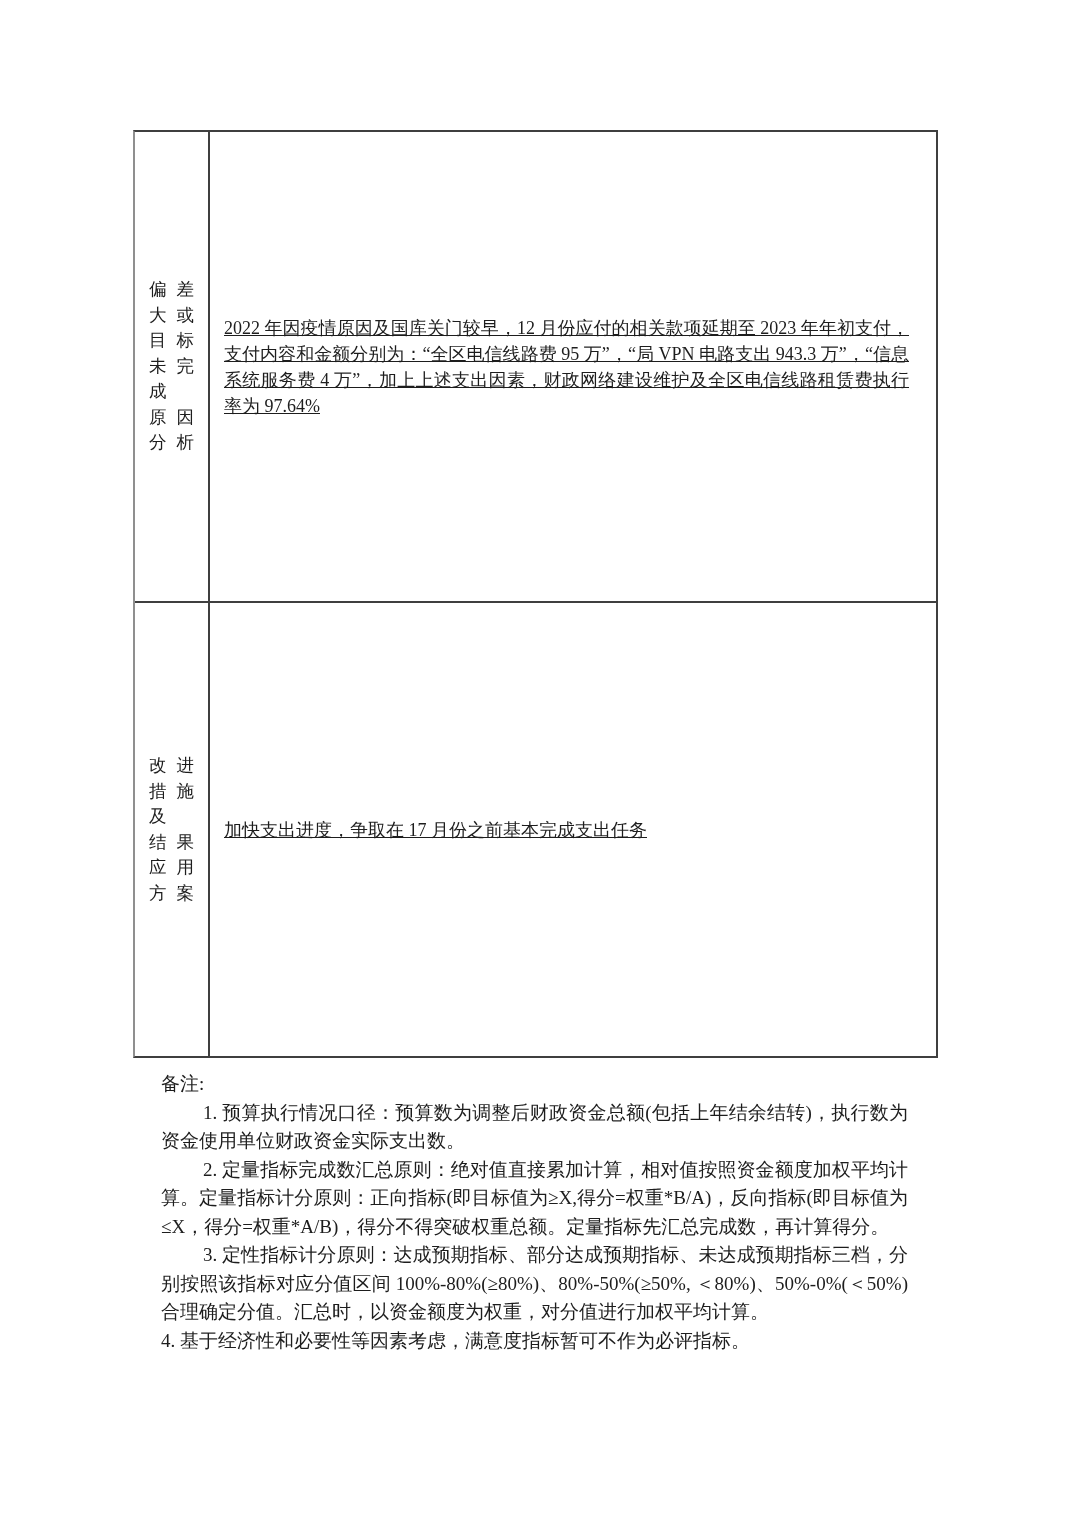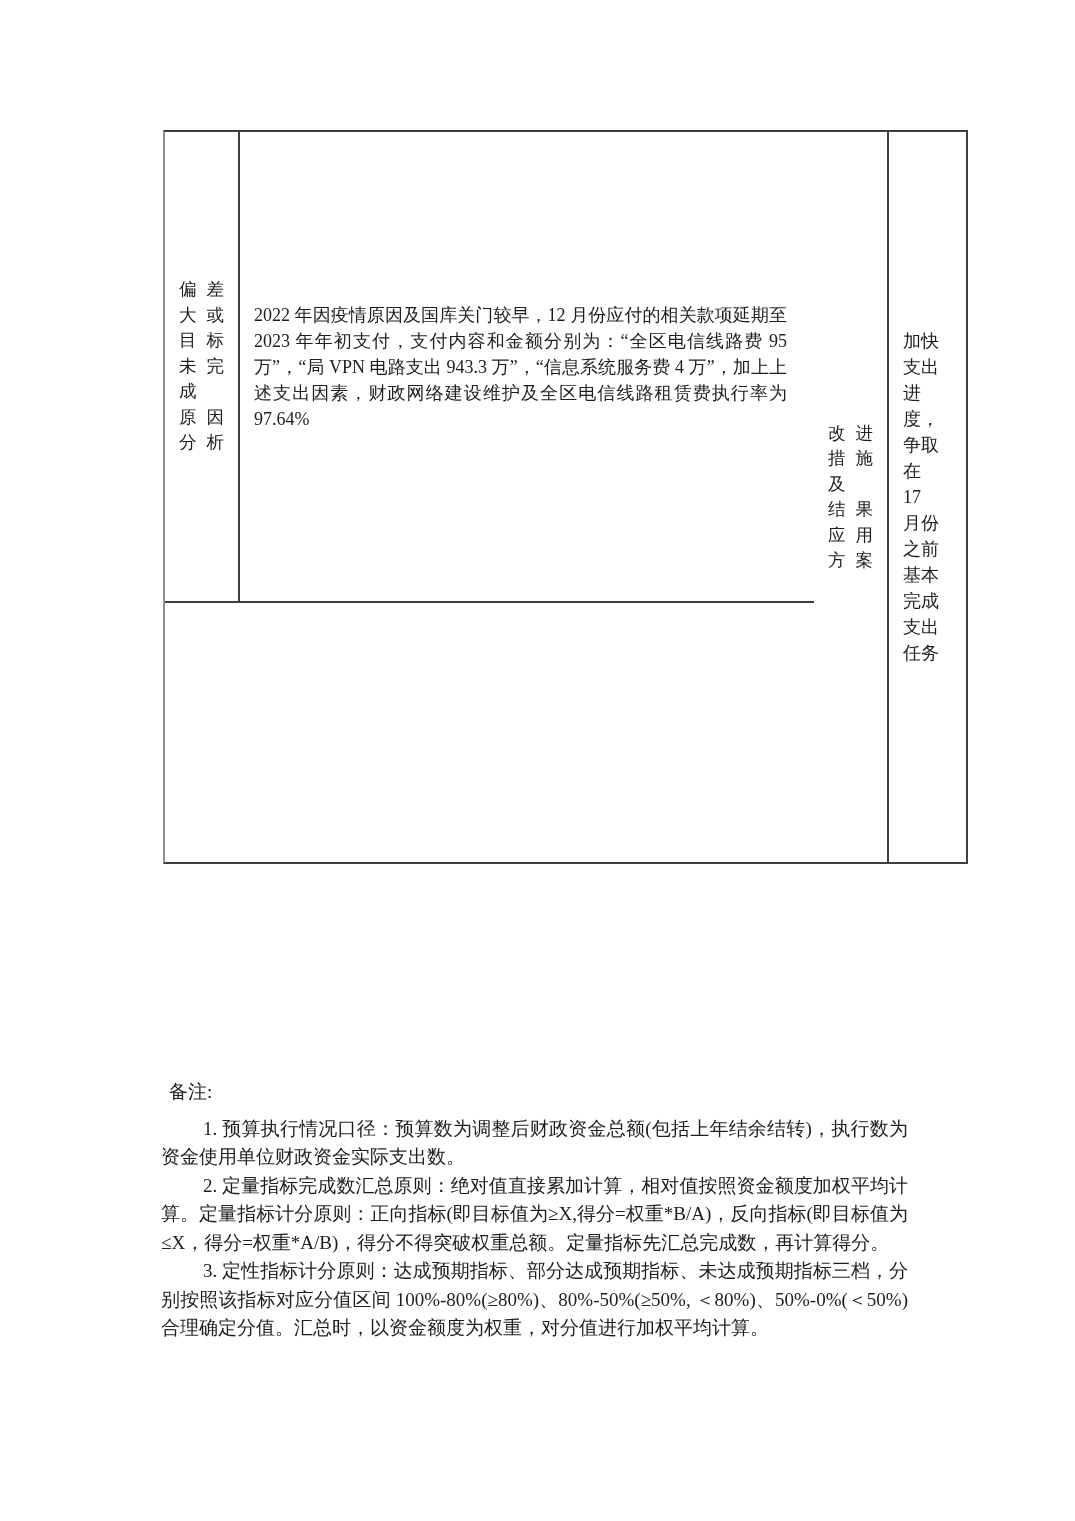--- a/index.html
+++ b/index.html
@@ -13,29 +13,28 @@
     background: #ffffff;
     font-family: "Liberation Serif", "DejaVu Serif", serif;
     color: #1d1d1d;
     overflow: hidden;
   }
   .eval-table {
     position: absolute;
     left: 133px;
     top: 130px;
     width: 805px;
-    height: 734px;
+    height: 928px;
     box-sizing: border-box;
     border-top: 2px solid #3f3f3f;
     border-right: 2px solid #3f3f3f;
     border-bottom: 2px solid #3f3f3f;
     border-left: 2px solid #8f8f8f;
     display: flex;
-    flex-direction: row;
-    margin-left: 30px;
+    flex-direction: column;
   }
   .trow {
     display: flex;
     box-sizing: border-box;
     min-height: 0;
   }
   .trow.first {
     height: 471px;
     border-bottom: 2px solid #3f3f3f;
   }
@@ -63,38 +62,39 @@
     text-align-last: justify;
     text-justify: inter-character;
     white-space: nowrap;
   }
   .content-cell {
     flex: 1;
     display: flex;
     align-items: center;
     padding: 0 27px 0 14px;
     box-sizing: border-box;
+    text-decoration: underline;
   }
   .cell-para {
     margin: 0;
     font-size: 18px;
     line-height: 26px;
     text-align: justify;
     text-justify: inter-ideograph;
   }
   .notes {
     position: absolute;
     left: 161px;
     top: 1070px;
     width: 747px;
     font-size: 19px;
     line-height: 28.5px;
   }
   .notes-heading {
-    margin: 8px;
+    margin: 0;
     font-family: Liberation Serif, serif;
   }
   .note-item {
     margin: 0;
     text-align: justify;
     text-justify: inter-ideograph;
   }
   .note-item.indent {
     text-indent: 42px;
   }
@@ -137,13 +137,14 @@
     </div>
   </div>
 
 </div>
 
 <div class="notes">
   <p class="notes-heading">备注:</p>
   <p class="note-item indent">1. 预算执行情况口径：预算数为调整后财政资金总额(包括上年结余结转)，执行数为资金使用单位财政资金实际支出数。</p>
   <p class="note-item indent">2. 定量指标完成数汇总原则：绝对值直接累加计算，相对值按照资金额度加权平均计算。定量指标计分原则：正向指标(即目标值为≥X,得分=权重*B/A)，反向指标(即目标值为≤X，得分=权重*A/B)，得分不得突破权重总额。定量指标先汇总完成数，再计算得分。</p>
   <p class="note-item indent">3. 定性指标计分原则：达成预期指标、部分达成预期指标、未达成预期指标三档，分别按照该指标对应分值区间 100%-80%(≥80%)、80%-50%(≥50%, ＜80%)、50%-0%(＜50%)合理确定分值。汇总时，以资金额度为权重，对分值进行加权平均计算。</p>
+  <p class="note-item">4. 基于经济性和必要性等因素考虑，满意度指标暂可不作为必评指标。</p>
 </div>
 
 </body></html>

